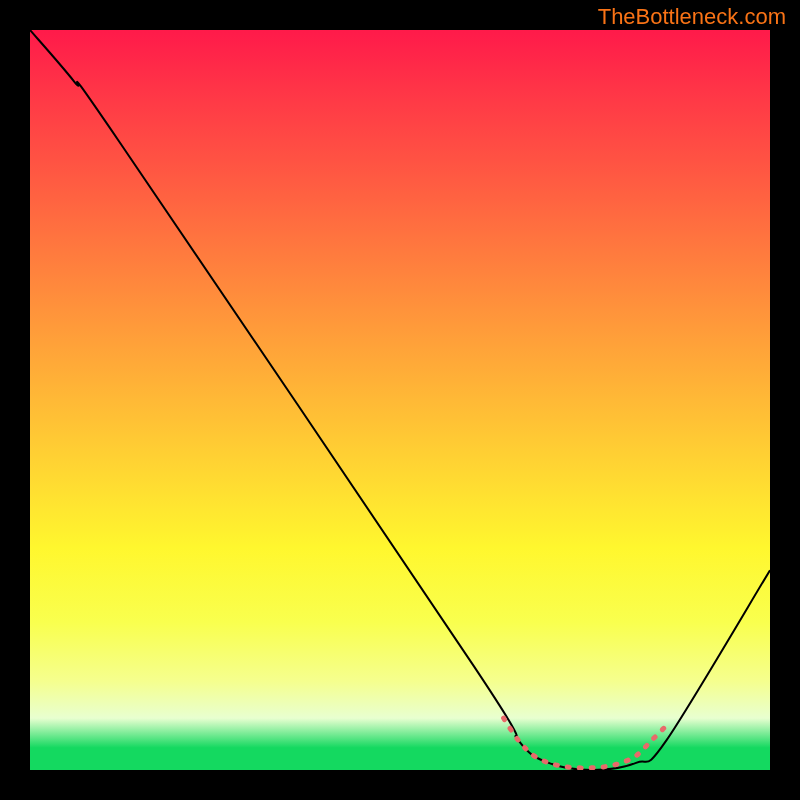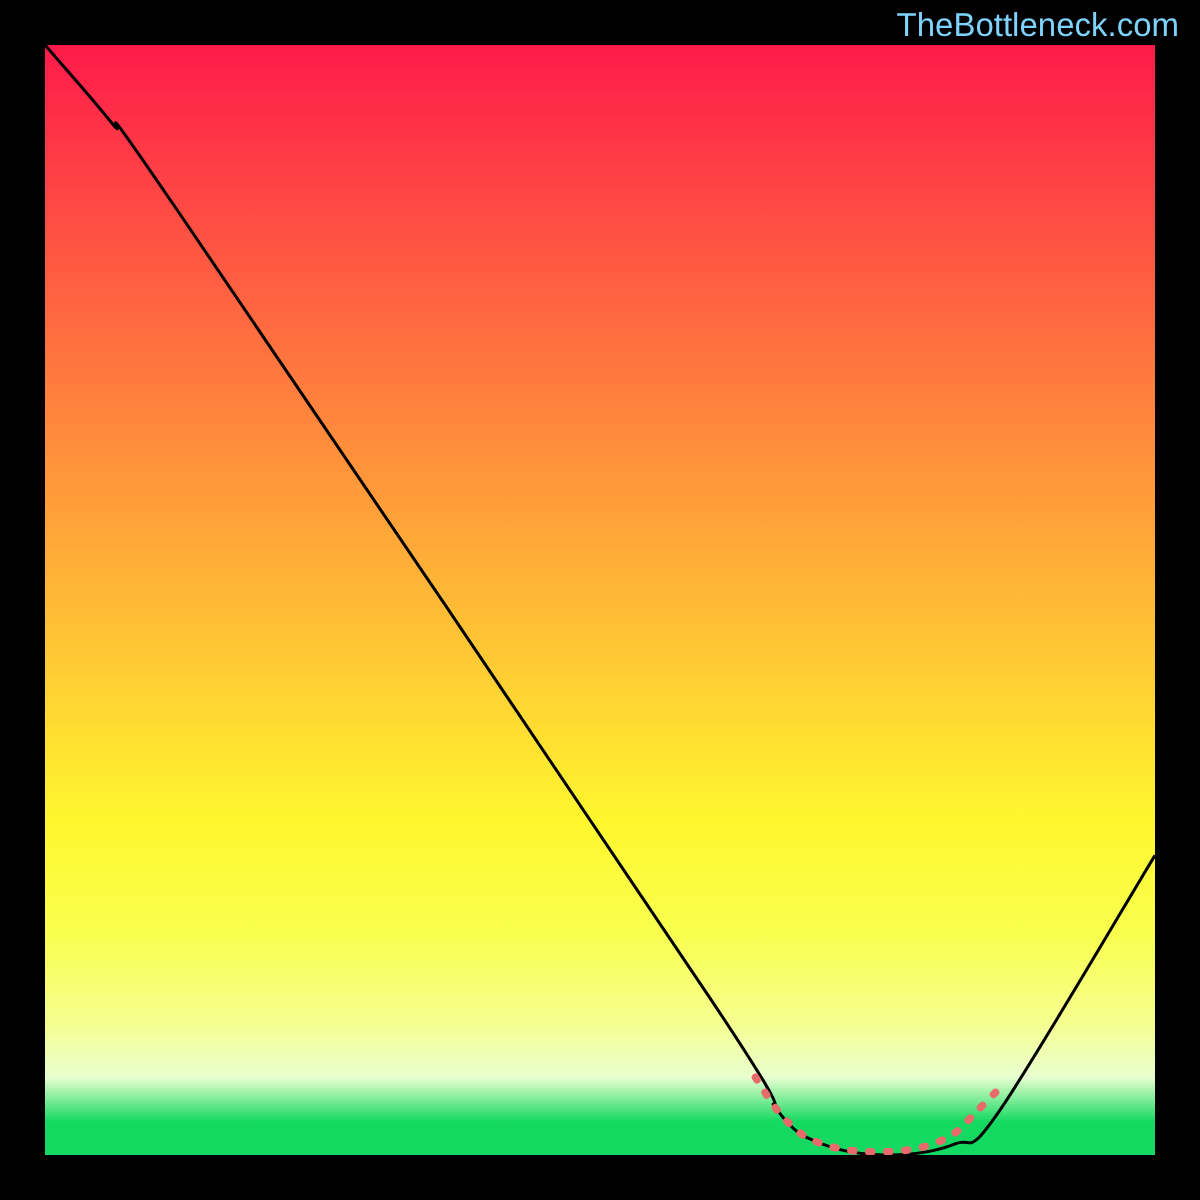--- a/index.html
+++ b/index.html
@@ -8,21 +8,21 @@
     height: 800px;
     background: #000;
     position: relative;
     font-family: Arial, sans-serif;
     overflow: hidden;
   }
   .watermark {
     position: absolute;
     top: 4px;
     right: 14px;
-    color: #7dd3fc;
+    color: #f97316;
     font-size: 22px;
     font-weight: 500;
     z-index: 10;
   }
   .plot-area {
     position: absolute;
     left: 30px;
     top: 30px;
     width: 740px;
     height: 740px;

